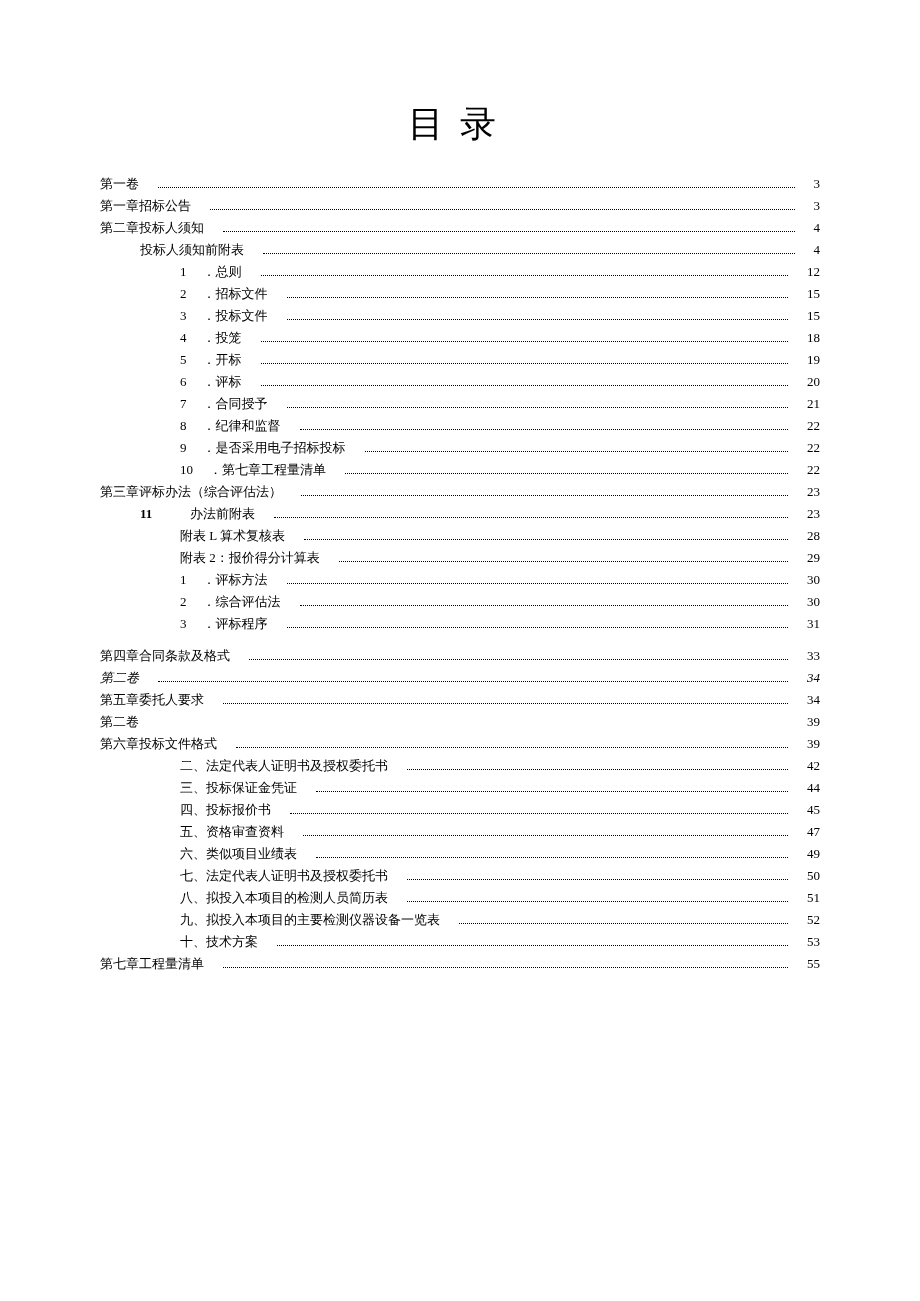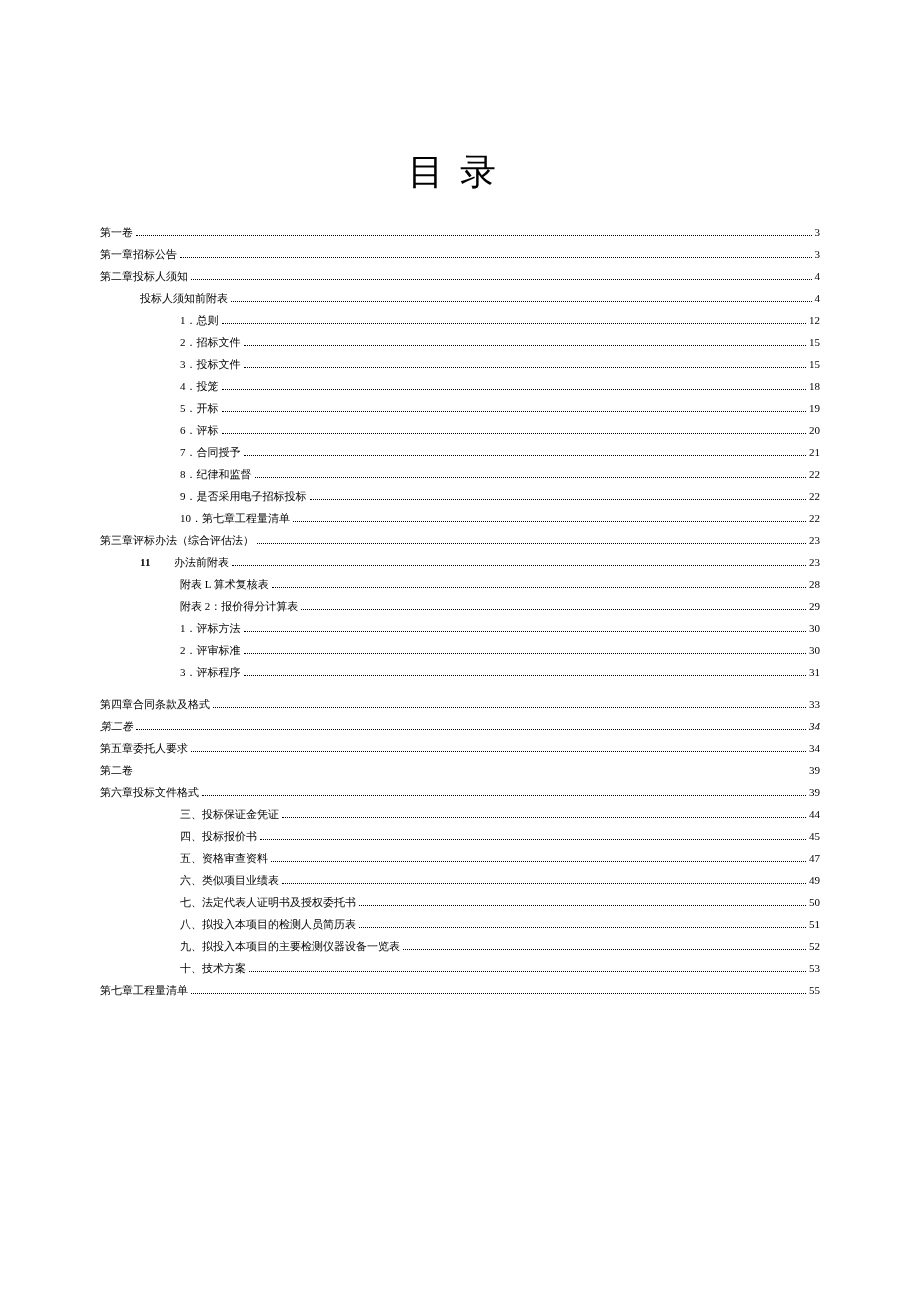--- a/index.html
+++ b/index.html
@@ -17,29 +17,29 @@
     .page {
       padding: 100px 100px 0 100px;
     }
     .title {
       text-align: center;
       font-size: 36px;
       font-weight: normal;
       letter-spacing: 16px;
       margin-bottom: 24px;
       color: #000;
-      margin-top: 48px;
     }
     .toc-line {
       display: flex;
       align-items: baseline;
-      font-size: 11px;
+      font-size: 13px;
       line-height: 22px;
       color: #000;
       white-space: nowrap;
+      gap: 16px;
     }
     .toc-label {
       flex-shrink: 0;
     }
     .dots {
       flex: 1;
       border-bottom: 1.5px dotted #000;
       margin: 0 3px 3px 3px;
       min-width: 10px;
     }
@@ -167,21 +167,21 @@
         <span class="toc-page">29</span>
       </div>
       <div class="toc-line indent-2">
         <span class="num toc-label">1</span>
         <span class="toc-label">．评标方法</span>
         <span class="dots"></span>
         <span class="toc-page">30</span>
       </div>
       <div class="toc-line indent-2">
         <span class="num toc-label">2</span>
-        <span class="toc-label">．评审标准</span>
+        <span class="toc-label">．综合评估法</span>
         <span class="dots"></span>
         <span class="toc-page">30</span>
       </div>
       <div class="toc-line indent-2">
         <span class="num toc-label">3</span>
         <span class="toc-label">．评标程序</span>
         <span class="dots"></span>
         <span class="toc-page">31</span>
       </div>
       <div class="gap"></div>
@@ -202,20 +202,25 @@
       </div>
       <div class="toc-line indent-0 no-dots">
         <span class="toc-label">第二卷</span>
         <span class="dots"></span>
         <span class="toc-page">39</span>
       </div>
       <div class="toc-line indent-0">
         <span class="toc-label">第六章投标文件格式</span>
         <span class="dots"></span>
         <span class="toc-page">39</span>
+      </div>
+      <div class="toc-line indent-2">
+        <span class="toc-label">二、法定代表人证明书及授权委托书</span>
+        <span class="dots"></span>
+        <span class="toc-page">42</span>
       </div>
       <div class="toc-line indent-2">
         <span class="toc-label">三、投标保证金凭证</span>
         <span class="dots"></span>
         <span class="toc-page">44</span>
       </div>
       <div class="toc-line indent-2">
         <span class="toc-label">四、投标报价书</span>
         <span class="dots"></span>
         <span class="toc-page">45</span>

